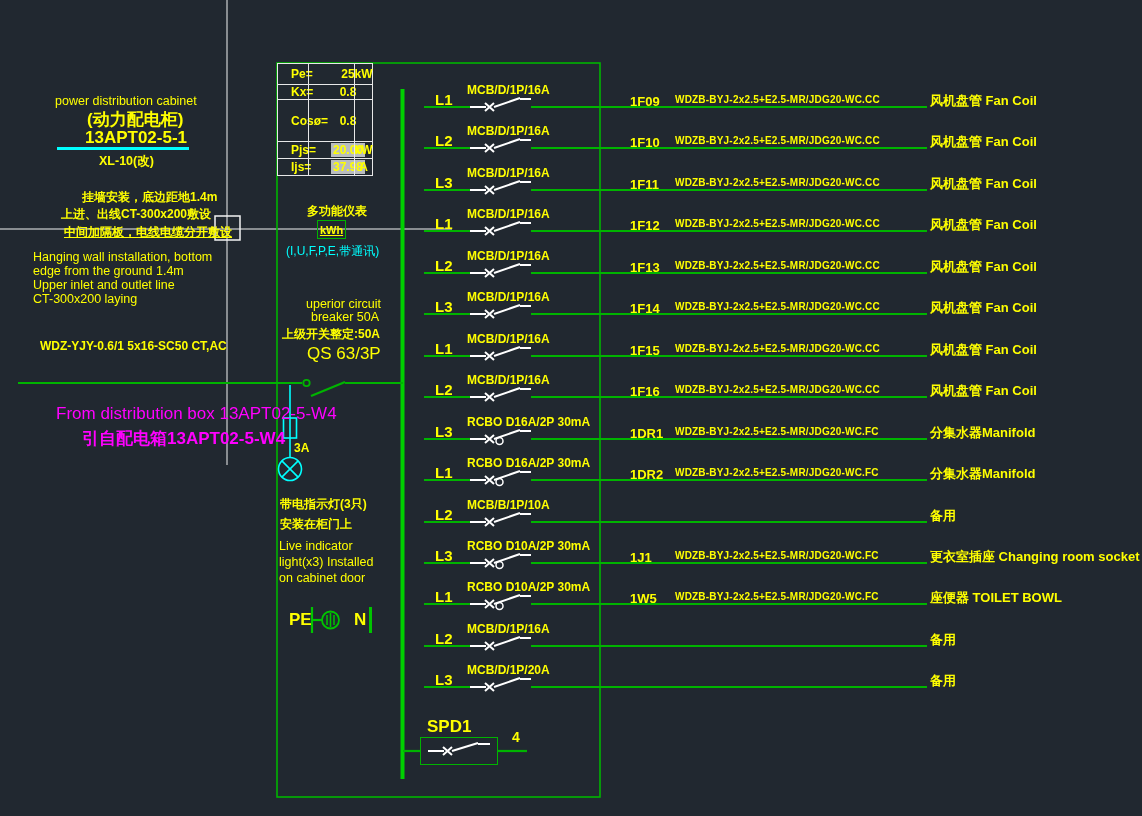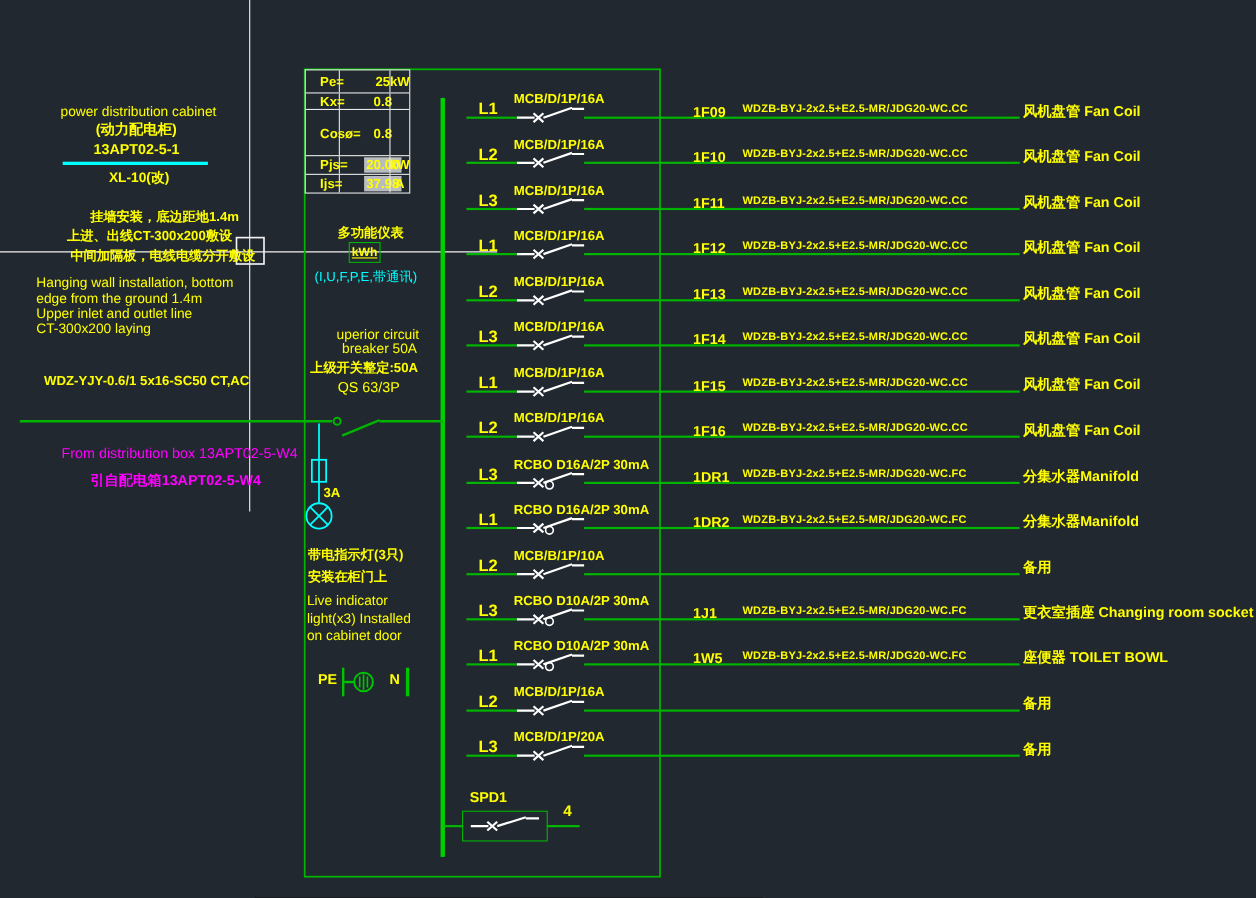--- a/index.html
+++ b/index.html
@@ -7,21 +7,21 @@
     --cyan:#00ffff; --magenta:#ff00ff; --white:#ffffff; --hl:#b9bcbf;
   }
   html,body{margin:0;padding:0;background:#14181d;}
   #canvas{
     position:relative; width:1142px; height:816px; background:var(--bg);
     font-family:"Liberation Sans",sans-serif; overflow:hidden;
   }
   .txt{position:absolute; white-space:nowrap; line-height:1.05;}
   .y{color:var(--yellow);} .c{color:var(--cyan);} .m{color:var(--magenta);}
   .b{font-weight:700;}
-  .f12{font-size:12px;} .f125{font-size:12.5px;} .f13{font-size:13px;} .f14{font-size:14px;}
+  .f12{font-size:12px;} .f125{font-size:12.5px;} .f13{font-size:17px;} .f14{font-size:14px;}
   svg{position:absolute; left:0; top:0;}
   svg .w{stroke:var(--white); stroke-width:2; fill:none;}
   
   .ptable{position:absolute; left:277px; top:63px; width:96px; border:1px solid #e8e8e8; box-sizing:border-box;}
   .trow{display:flex; border-top:1px solid #e8e8e8; box-sizing:border-box;}
   .trow:first-child{border-top:none;}
   .tc{box-sizing:border-box; color:var(--yellow); font-size:12px; font-weight:700;
       display:flex; align-items:center; justify-content:center; overflow:visible;}
   .tc.lab{width:30px; justify-content:flex-start; padding-left:13px;}
   .tc.val{width:46px; border-left:1px solid #e8e8e8;padding-left:33px;}
@@ -140,21 +140,21 @@
     </div>
   </div>
 
   <div class="txt y f125" style="left:55px; top:95px;">power distribution cabinet</div>
   <div class="txt y f13 b" style="left:87px; top:111px;">(动力配电柜)</div>
   <div class="txt y f13 b" style="left:85px; top:129px;">13APT02-5-1</div>
   <div style="position:absolute; left:57px; top:147px; width:132px; height:2.5px; background:var(--cyan);"></div>
   <div class="txt y f125 b" style="left:99px; top:155px;">XL-10(改)</div>
   <div class="txt y f12 b" style="left:82px; top:191px;">挂墙安装，底边距地1.4m</div>
   <div class="txt y f12 b" style="left:61px; top:208px;">上进、出线CT-300x200敷设</div>
-  <div class="txt y f12 b" style="left:64px; top:226px;">中间加隔板，电线电缆分开敷设</div>
+  <div class="txt y f12 b" style="left:64px; top:226px;text-decoration:underline;">中间加隔板，电线电缆分开敷设</div>
   <div class="txt y f125" style="left:33px; top:251px;">Hanging wall installation, bottom</div>
   <div class="txt y f125" style="left:33px; top:265px;">edge from the ground 1.4m</div>
   <div class="txt y f125" style="left:33px; top:279px;">Upper inlet and outlet line</div>
   <div class="txt y f125" style="left:33px; top:293px;">CT-300x200 laying</div>
 
   <div class="txt y f12 b" style="left:307px; top:205px;">多功能仪表</div>
   <div class="kwhbox">
       <span>kWh</span>
     </div>
   <div class="txt c f12" style="left:286px; top:245px;">(I,U,F,P,E,带通讯)</div>

